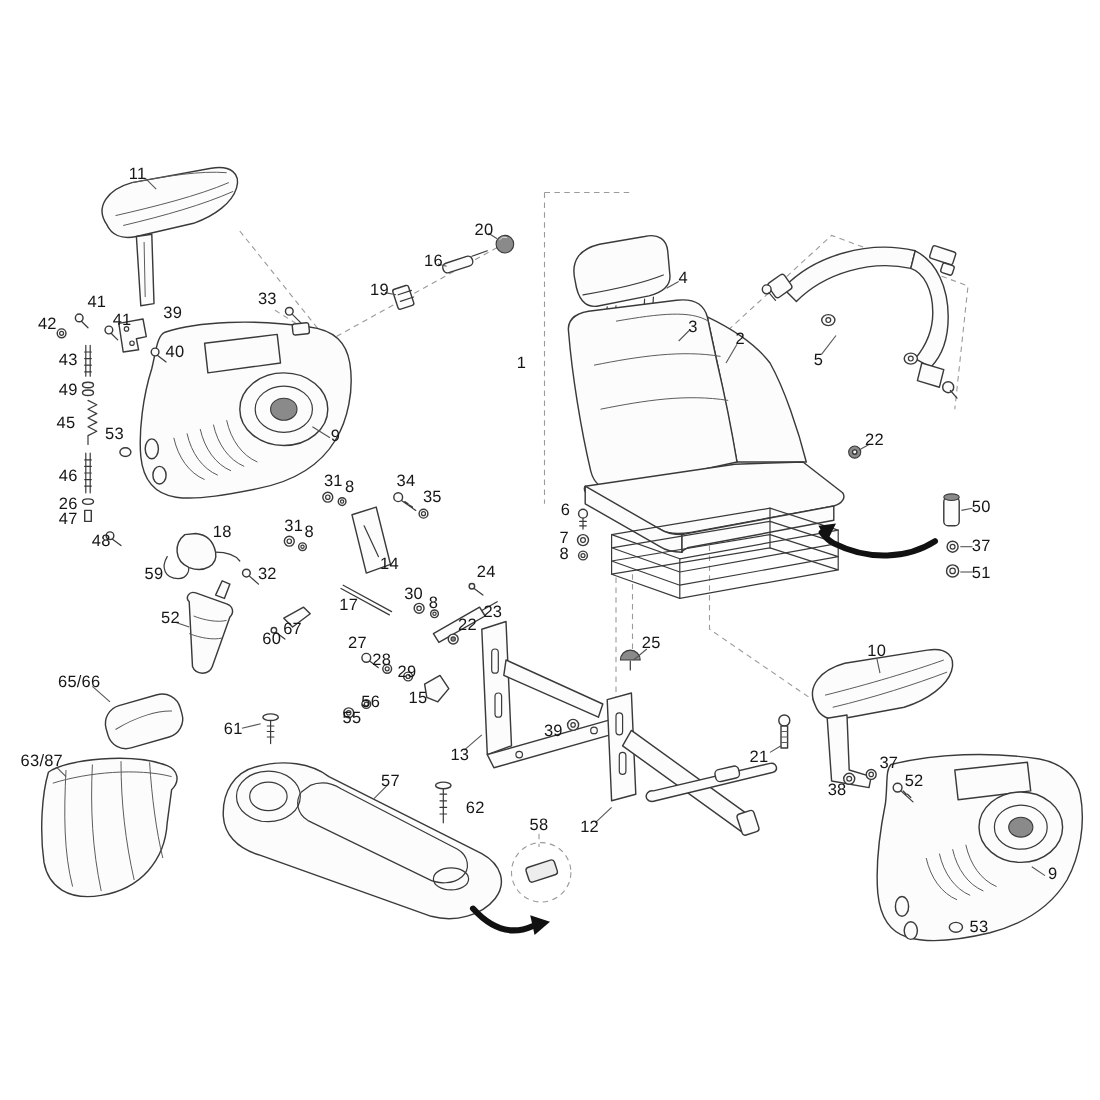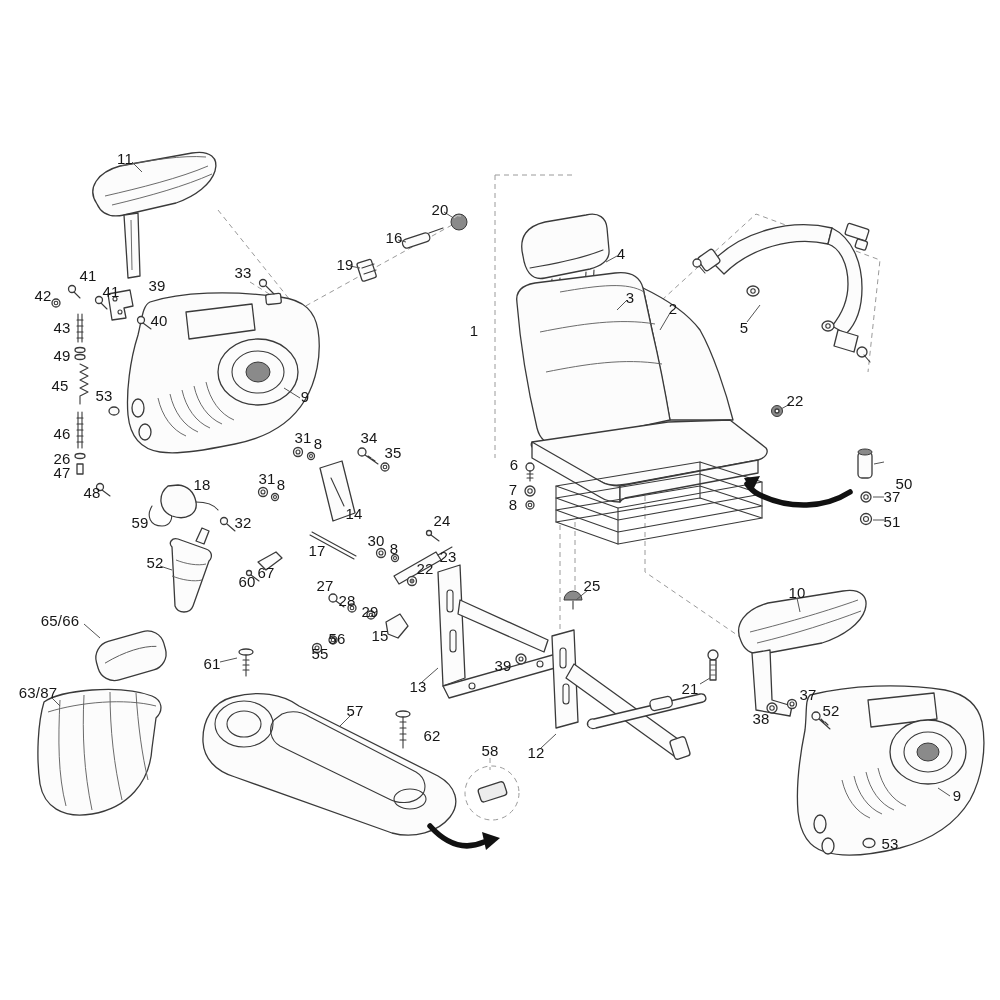--- a/index.html
+++ b/index.html
@@ -434,34 +434,34 @@
       <span class="callout" style="left: 325px; top: 585px;">27</span>
       <span class="callout" style="left: 347px; top: 600px;">28</span>
       <span class="callout" style="left: 370px; top: 611px;">29</span>
       <span class="callout" style="left: 592px; top: 585px;">25</span>
       <span class="callout" style="left: 380px; top: 635px;">15</span>
       <span class="callout" style="left: 337px; top: 638px;">56</span>
       <span class="callout" style="left: 320px; top: 653px;">55</span>
       <span class="callout" style="left: 503px; top: 665px;">39</span>
       <span class="callout" style="left: 418px; top: 686px;">13</span>
       <span class="callout" style="left: 212px; top: 663px;">61</span>
-      <span class="callout" style="left: 60px; top: 620px; text-align: right;">65/66</span>
+      <span class="callout" style="left: 72px; top: 620px; text-align: right;">65/66</span>
       <span class="callout" style="left: 38px; top: 692px;">63/87</span>
       <span class="callout" style="left: 355px; top: 710px;">57</span>
       <span class="callout" style="left: 432px; top: 735px;">62</span>
       <span class="callout" style="left: 490px; top: 750px;">58</span>
       <span class="callout" style="left: 536px; top: 752px;">12</span>
       <span class="callout" style="left: 690px; top: 688px;">21</span>
       <span class="callout" style="left: 761px; top: 718px;">38</span>
       <span class="callout" style="left: 808px; top: 694px;">37</span>
       <span class="callout" style="left: 831px; top: 710px;">52</span>
       <span class="callout" style="left: 797px; top: 592px;">10</span>
       <span class="callout" style="left: 957px; top: 795px;">9</span>
       <span class="callout" style="left: 890px; top: 843px;">53</span>
-      <span class="callout" style="left: 892px; top: 483px; padding-left: 24px;">50</span>
+      <span class="callout" style="left: 892px; top: 461px;">50</span>
       <span class="callout" style="left: 892px; top: 496px;">37</span>
       <span class="callout" style="left: 892px; top: 521px;">51</span>
       <span class="callout" style="left: 795px; top: 400px;">22</span>
       <span class="callout" style="left: 474px; top: 330px;">1</span>
       <span class="callout" style="left: 621px; top: 253px;">4</span>
       <span class="callout" style="left: 630px; top: 297px;">3</span>
       <span class="callout" style="left: 673px; top: 308px;">2</span>
       <span class="callout" style="left: 744px; top: 327px;">5</span>
       <span class="callout" style="left: 514px; top: 464px;">6</span>
       <span class="callout" style="left: 513px; top: 489px;">7</span>

